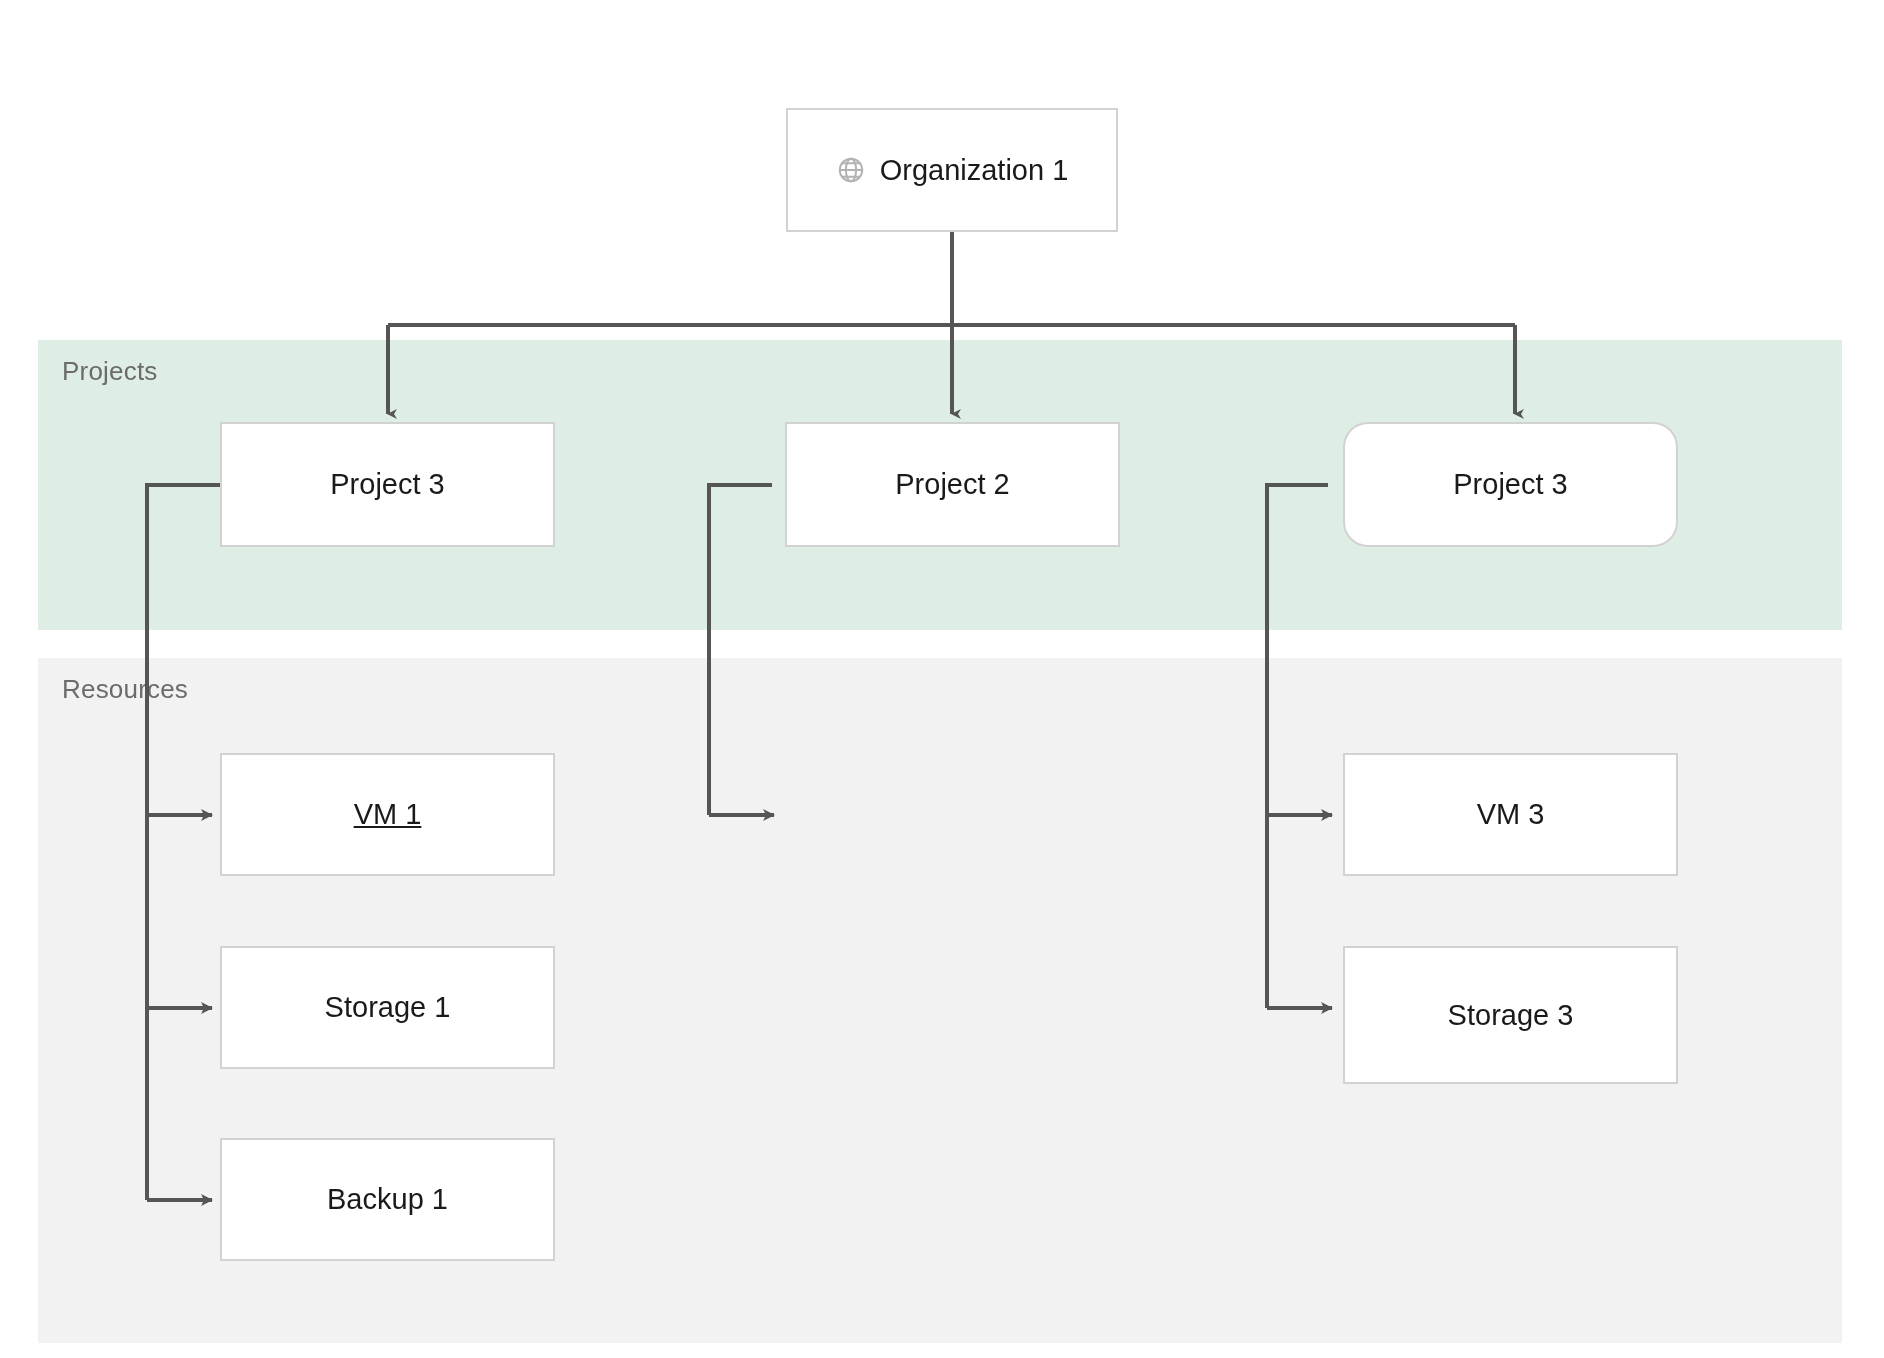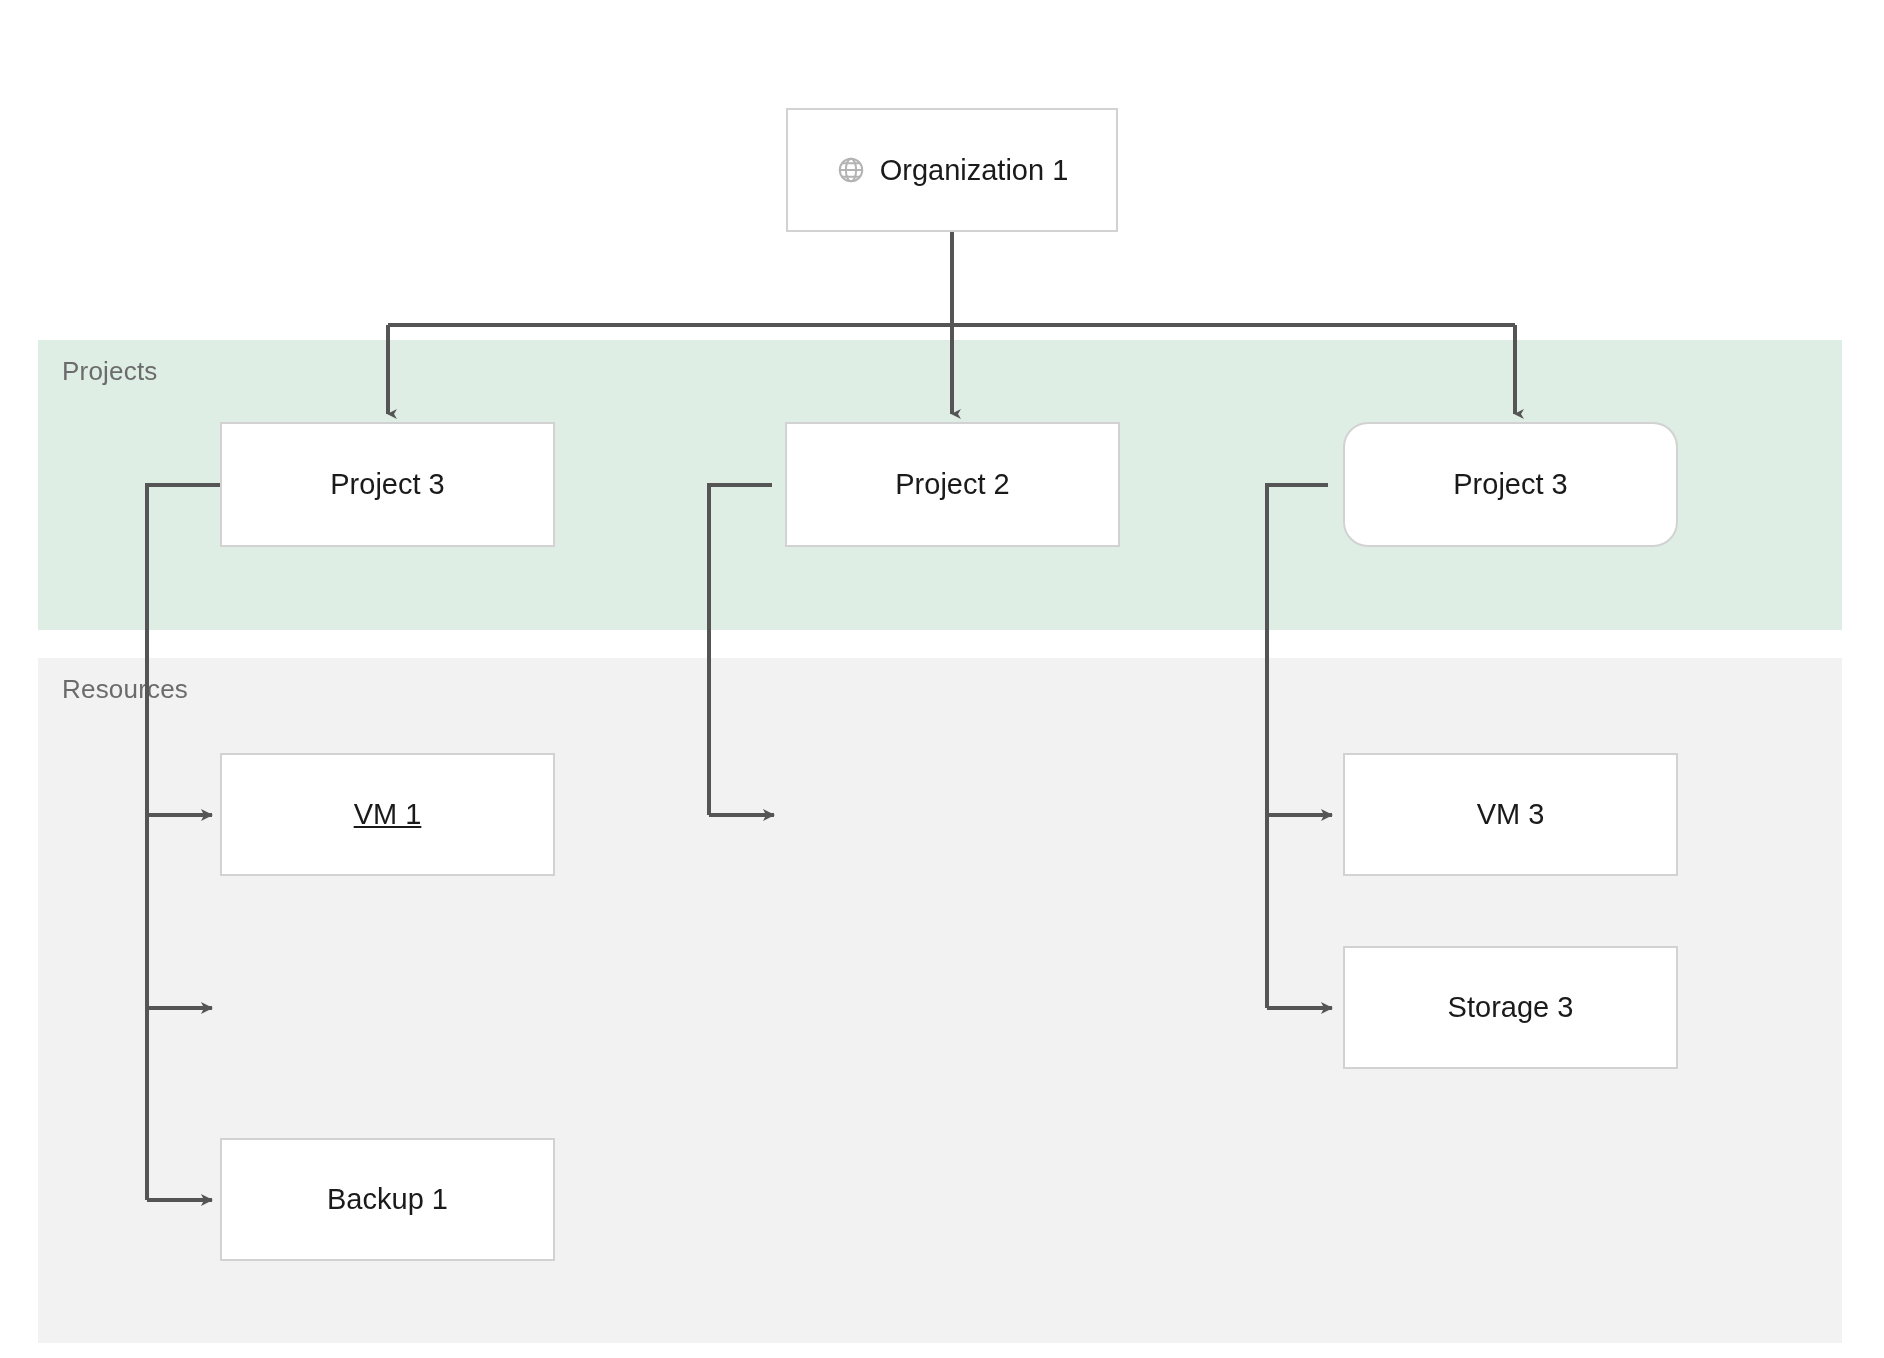--- a/index.html
+++ b/index.html
@@ -155,27 +155,30 @@
   </div>
 
   <div class="node" style="left:1343px; top:422px; width:335px; height:125px;border-radius:25px;">
     <span class="label">Project 3</span>
   </div>
 
   <div class="node" style="left:220px; top:753px; width:335px; height:123px;text-decoration:underline;">
     <span class="label">VM 1</span>
   </div>
 
+  <div class="node" style="left:220px; top:946px; width:335px; height:123px;">
+    <span class="label">Storage 1</span>
+  </div>
 
   <div class="node" style="left:220px; top:1138px; width:335px; height:123px;justify-content:center;">
     <span class="label">Backup 1</span>
   </div>
 
 
   <div class="node" style="left:1343px; top:753px; width:335px; height:123px;">
     <span class="label">VM 3</span>
   </div>
 
-  <div class="node" style="left:1343px; top:946px; width:335px; height:123px;">
+  <div class="node" style="left:1343px; top:946px; width:335px; height:138px;">
     <span class="label">Storage 3</span>
   </div>
 
 </div>
 
 </body></html>

